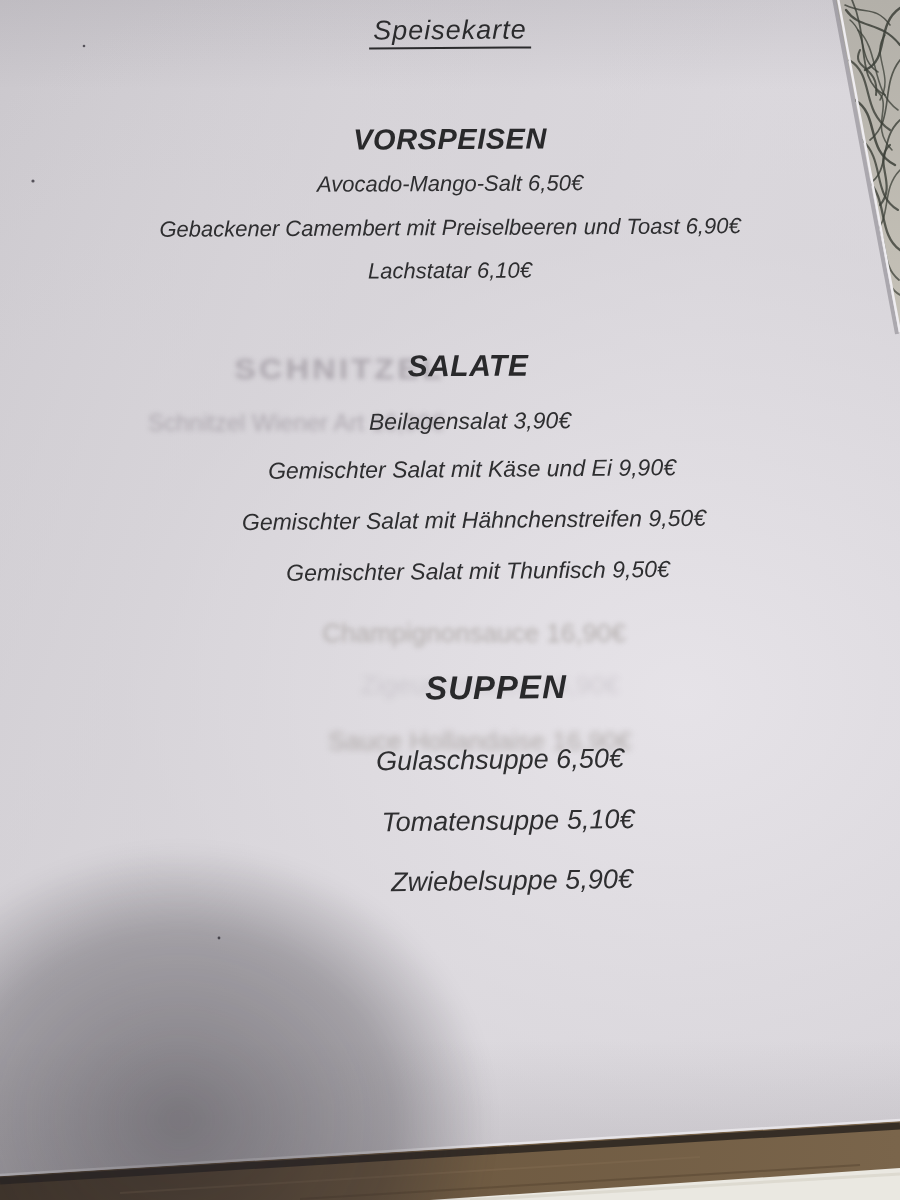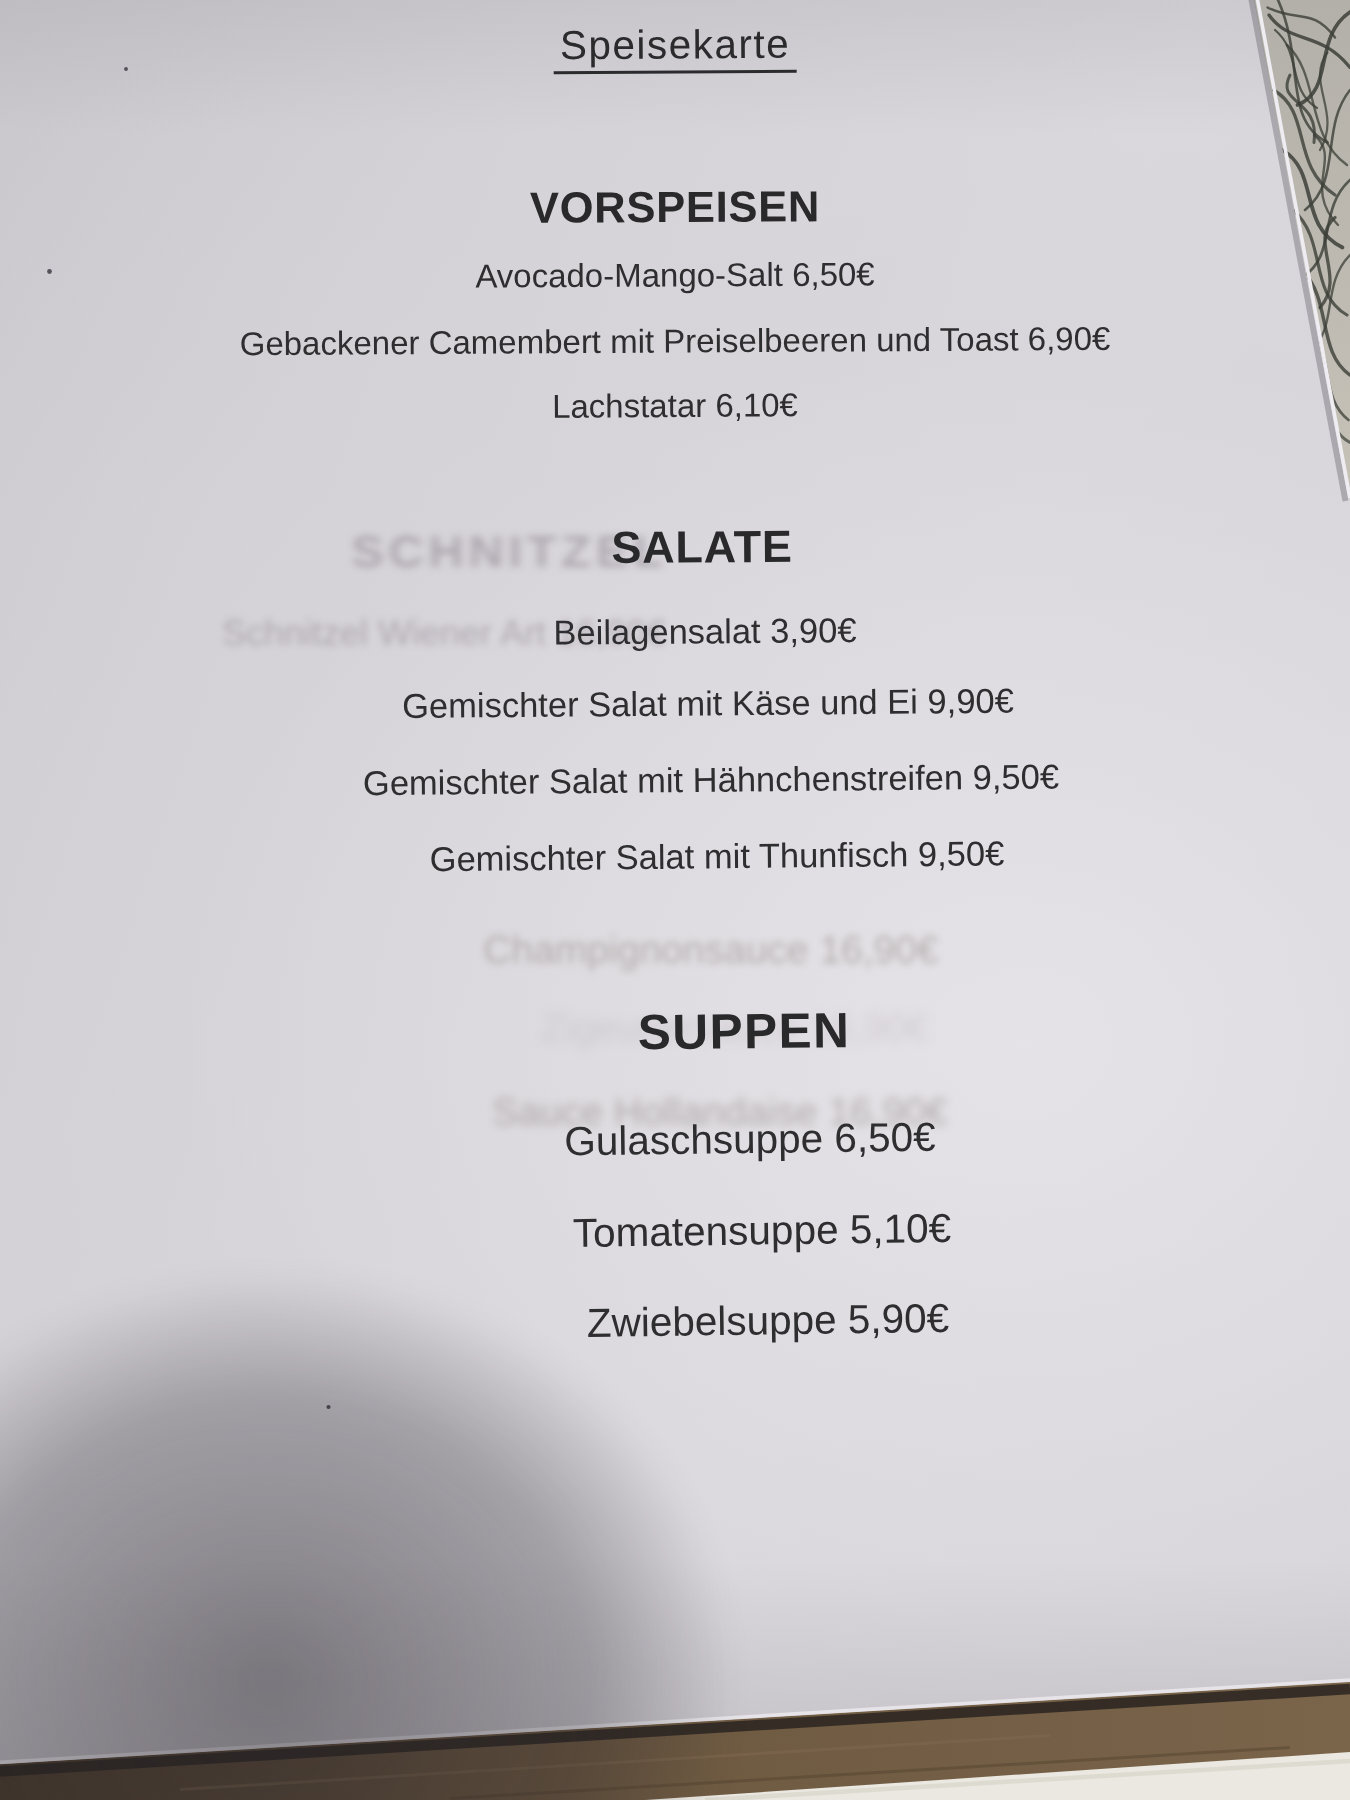--- a/index.html
+++ b/index.html
@@ -25,21 +25,21 @@
     background:radial-gradient(closest-side,rgba(38,35,42,.50) 0%,rgba(38,35,42,.30) 52%,rgba(38,35,42,0) 76%);
     filter:blur(8px);pointer-events:none;
   }
   .bottom-shade{
     position:absolute;left:0;bottom:0;width:100%;height:160px;z-index:1;
     background:linear-gradient(to bottom,rgba(90,85,92,0),rgba(90,85,92,.18));
   }
   
   .scenery{position:absolute;inset:0;z-index:2;pointer-events:none;}
   
-  .content{position:absolute;inset:0;z-index:3;color:#2e2e30;}
+  .content{position:absolute;inset:0;z-index:3;color:#2e2e30;font-style:italic;}
   .line{position:absolute;left:0;width:100%;text-align:center;white-space:nowrap;}
   .title{
     font-size:27px;letter-spacing:1px;color:#2b2b2d;
     transform:rotate(-.4deg);
   }
   .title .t-inner{border-bottom:2.5px solid #2b2b2d;padding:0 4px 2px 4px;}
   .heading{font-weight:700;letter-spacing:.5px;color:#29292b;}
   .h0{font-size:29px;}
   .h1{font-size:30px;}
   .h2{font-size:33px;letter-spacing:1px;}

